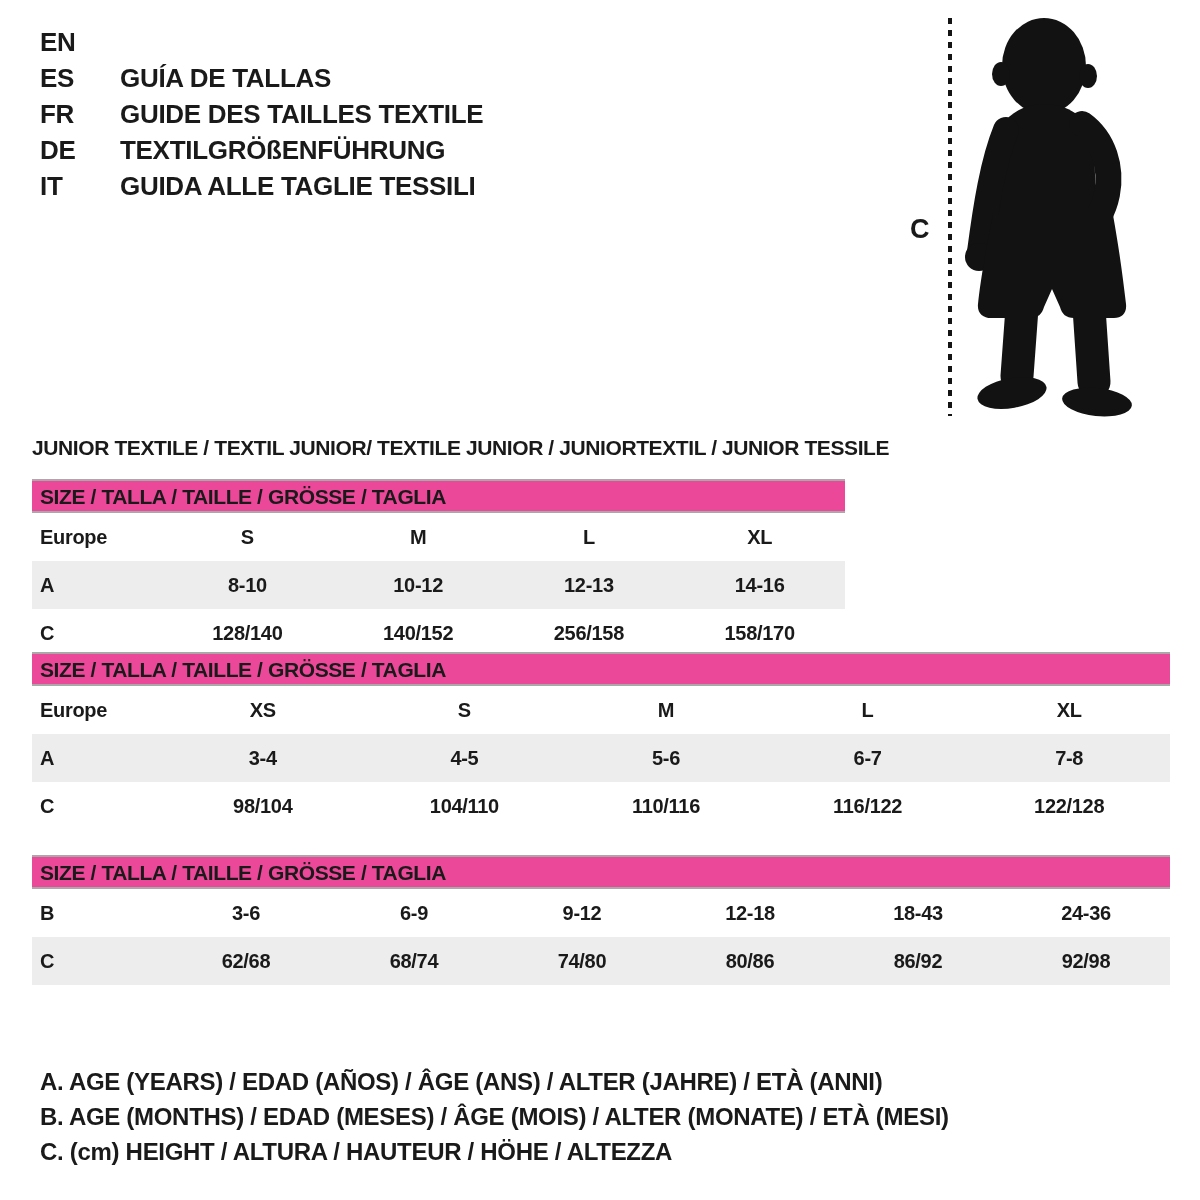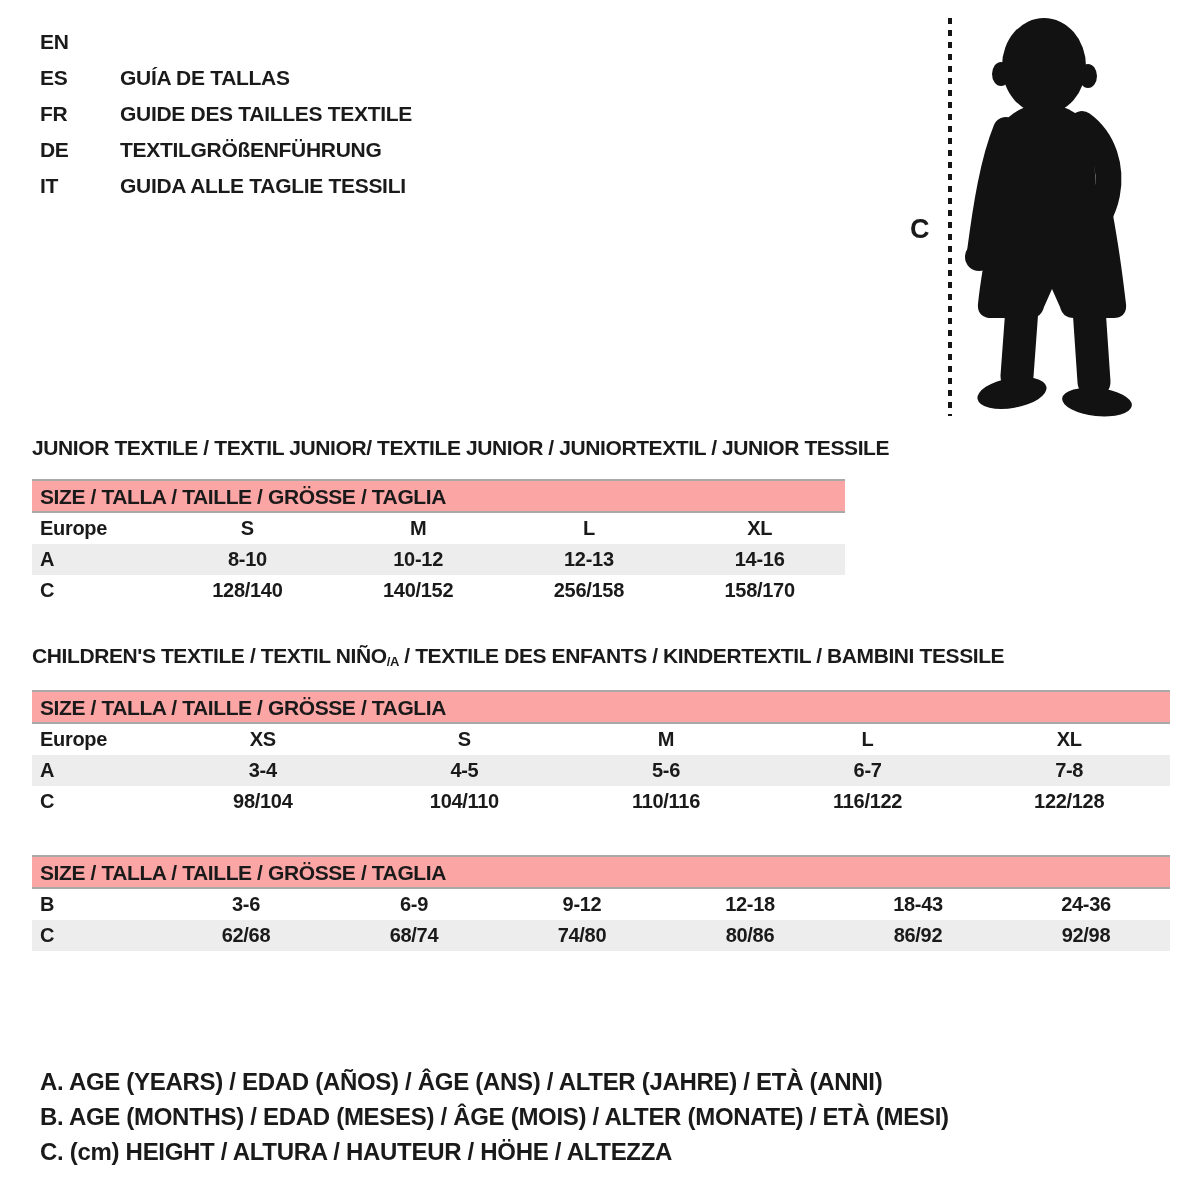--- a/index.html
+++ b/index.html
@@ -4,45 +4,45 @@
 <style>
   html,body{margin:0;padding:0}
   body{
     width:1200px;height:1200px;background:#ffffff;position:relative;overflow:hidden;
     font-family:"Liberation Sans",sans-serif;font-weight:700;color:#1a1a1a;
   }
   .canvas{position:absolute;inset:0}
 
   
   .lang-block{position:absolute;left:40px;top:24px}
-  .lang-row{display:flex;line-height:36px;font-size:21px;letter-spacing:-0.3px;white-space:nowrap}
+  .lang-row{display:flex;line-height:36px;font-size:26px;letter-spacing:-0.3px;white-space:nowrap}
   .lang-code{width:80px;flex:0 0 80px}
 
   
   .measure-line{
     position:absolute;left:948px;top:18px;width:4px;height:398px;
     background:repeating-linear-gradient(to bottom,#141414 0 6px,transparent 6px 12px);
   }
   .measure-label{position:absolute;left:910px;top:214px;font-size:27px}
   .baby{position:absolute;left:962px;top:10px}
 
   
   .size-table{position:absolute;left:32px}
   .table-0{top:430px;width:813px}
   .table-1{top:638px;width:1138px}
   .table-2{top:850px;width:1138px}
   .t-title{font-size:21px;line-height:35px;letter-spacing:-0.4px;white-space:nowrap}
   .sub-seg{font-size:13px;position:relative;top:3px}
   .size-bar{
-    margin-top:14px;height:34px;line-height:31px;background:#fca5a5;
+    margin-top:14px;height:34px;line-height:31px;background:#ec4899;
     border-top:2px solid #a9a9a9;border-bottom:2px solid #a9a9a9;
     padding-left:8px;font-size:21px;letter-spacing:-0.4px;box-sizing:border-box;
   }
   .table-2 .size-bar{margin-top:5px}
-  .t-row{display:flex;align-items:center;height:31px;font-size:20px;letter-spacing:-0.3px}
+  .t-row{display:flex;align-items:center;height:48px;font-size:20px;letter-spacing:-0.3px}
   .rows .t-row:nth-child(even){background:#ededed}
   .t-label{width:130px;flex:0 0 130px;padding-left:8px;box-sizing:border-box}
   .t-cell{flex:1;text-align:center}
 
   
   .legend{position:absolute;left:40px;top:1064px}
   .legend-line{font-size:24px;line-height:35px;letter-spacing:-0.3px;white-space:nowrap}
 </style>
 </head>
 <body>
@@ -117,21 +117,20 @@
         <div class="t-row">
           <div class="t-label">C</div>
           <div class="t-cell">128/140</div>
           <div class="t-cell">140/152</div>
           <div class="t-cell">256/158</div>
           <div class="t-cell">158/170</div>
         </div>
       </div>
     </section>
   <section class="size-table table-1">
-      <div class="t-title"><span class="title-seg">CHILDREN'S TEXTILE / TEXTIL NIÑO</span><span class="sub-seg">/A</span><span class="title-seg"> / TEXTILE DES ENFANTS / KINDERTEXTIL / BAMBINI TESSILE</span></div>
       <div class="size-bar">SIZE / TALLA / TAILLE / GRÖSSE / TAGLIA</div>
       <div class="rows">
         <div class="t-row">
           <div class="t-label">Europe</div>
           <div class="t-cell">XS</div>
           <div class="t-cell">S</div>
           <div class="t-cell">M</div>
           <div class="t-cell">L</div>
           <div class="t-cell">XL</div>
         </div>

